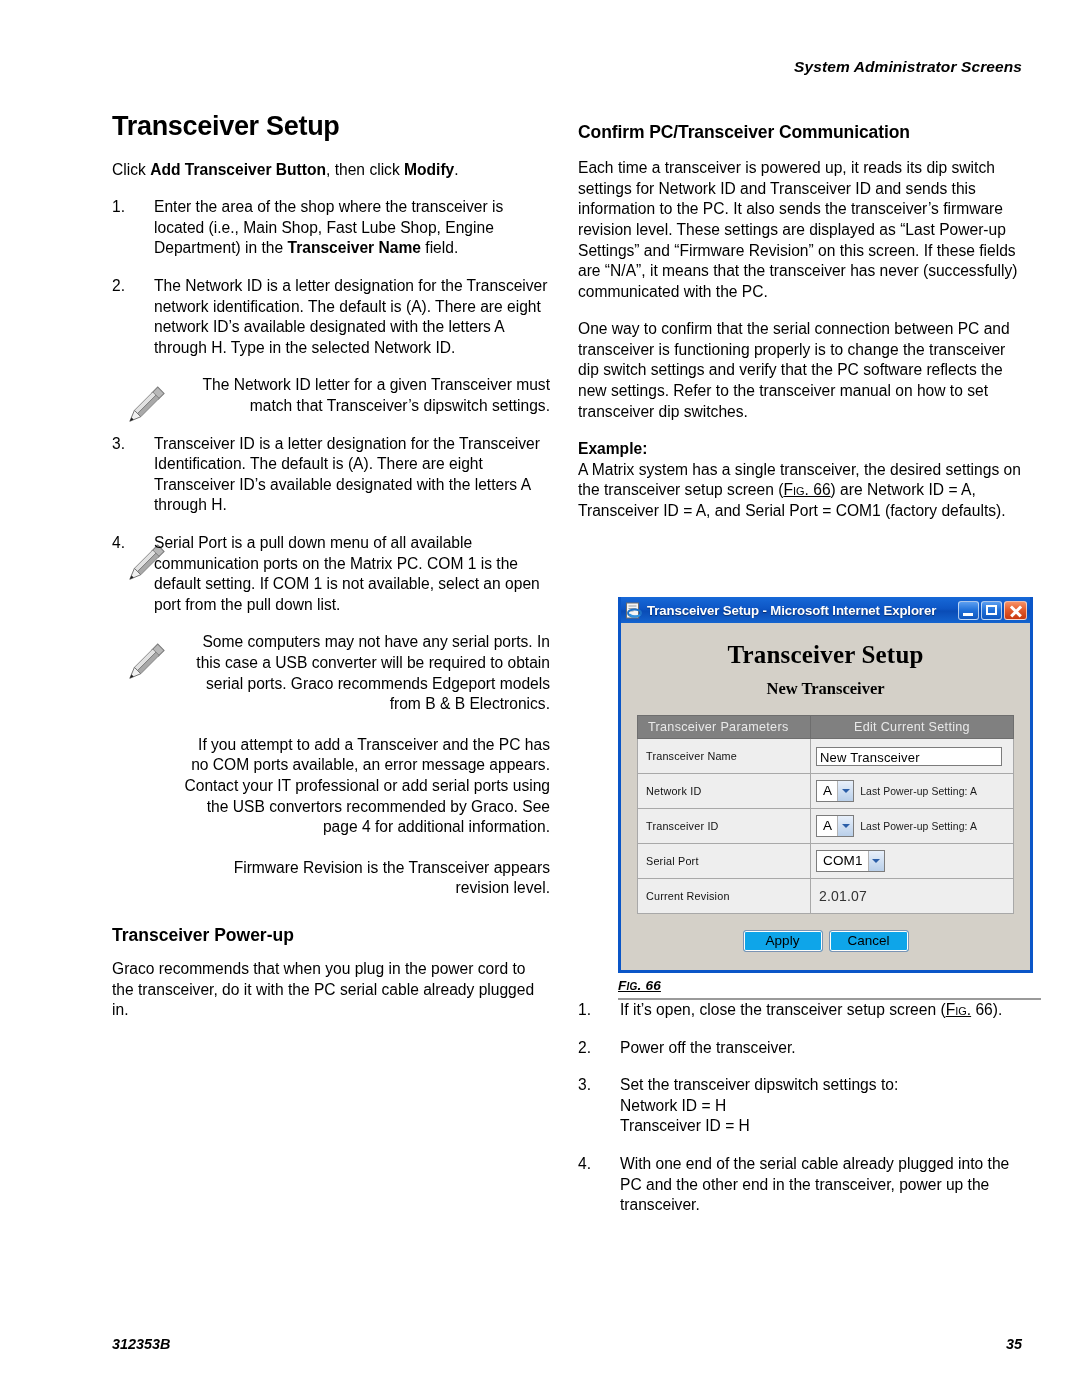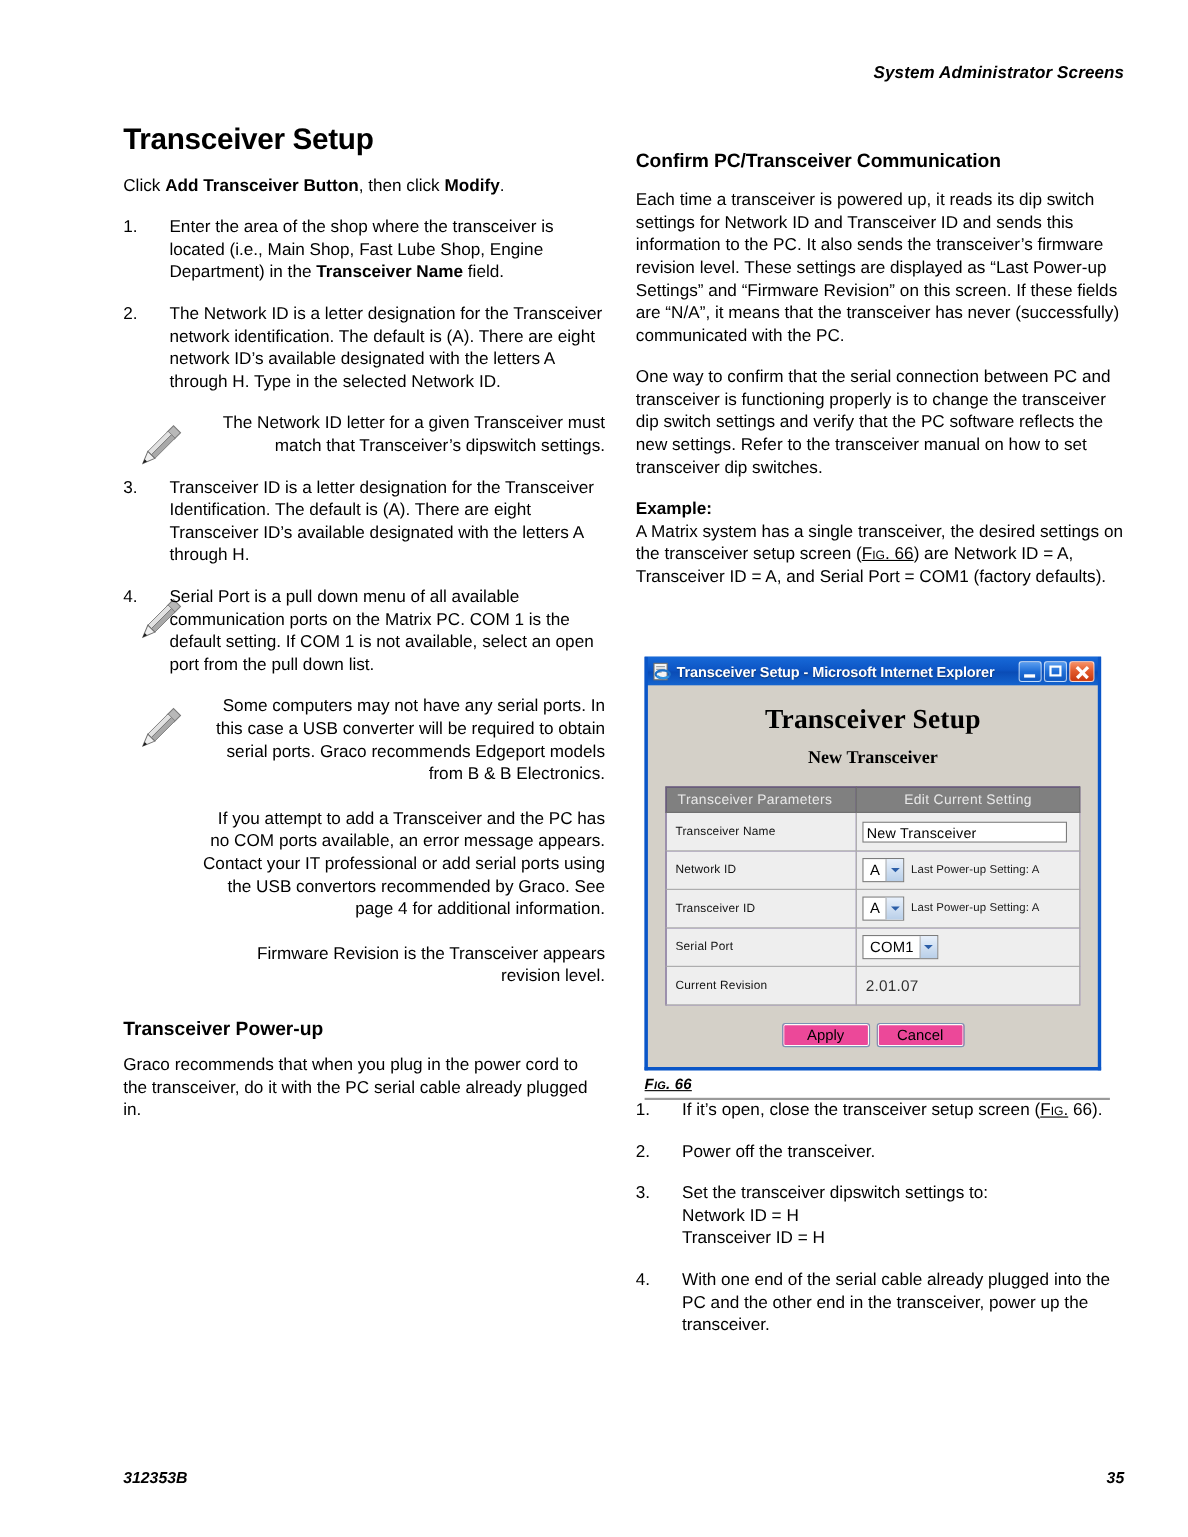--- a/index.html
+++ b/index.html
@@ -37,21 +37,21 @@
   
   .col-left {
     position: absolute;
     left: 112px;
     top: 112px;
     width: 438px;
   }
   .col-right {
     position: absolute;
     left: 578px;
-    top: 130px;
+    top: 116px;
     width: 445px;
   }
 
   h1.sec-title {
     font-size: 27px;
     font-weight: bold;
     margin: 0 0 18px 0;
     letter-spacing: -0.3px;
     line-height: 1.1;
   }
@@ -120,21 +120,21 @@
 
   
   .figref {
     font-variant: small-caps;
     text-decoration: underline;
   }
 
   
   .figure-wrap {
     position: absolute;
-    left: 586px;
+    left: 618px;
     top: 597px;
     width: 423px;
   }
   .ie-window {
     position: relative;
     width: 415px;
     border: 3px solid #0A56C8;
     border-top: none;
     background: #0A56C8;
     box-sizing: border-box;
@@ -227,21 +227,21 @@
     font-family: "Liberation Serif", serif;
     font-weight: bold;
     font-size: 16.5px;
     margin: 10px 0 16px 0;
   }
 
   table.param-table {
     width: 100%;
     border-collapse: collapse;
     border: 1px solid #8d8d8d;
-    background: #4c1d95;
+    background: #f0abfc;
     table-layout: fixed;
   }
   table.param-table th {
     background: #808080;
     color: #e9e9e9;
     font-size: 12.6px;
     font-weight: normal;
     text-align: center;
     padding: 4px 6px;
     border: 1px solid #6e6e6e;
@@ -324,21 +324,21 @@
     text-align: center;
     margin-top: 16px;
     margin-bottom: 2px;
   }
   .xp-btn {
     display: inline-block;
     min-width: 58px;
     padding: 2px 10px 3px 10px;
     margin: 0 3px;
     font-size: 13.5px;
-    background: #ec4899;
+    background: #0ea5e9;
     border: 1px solid #7a93b4;
     border-radius: 3px;
     color: #000;
     box-shadow: inset 0 0 0 1px #fdfdfa;
   }
 
   .fig-caption {
     font-size: 13.6px;
     font-style: italic;
     font-weight: 600;

